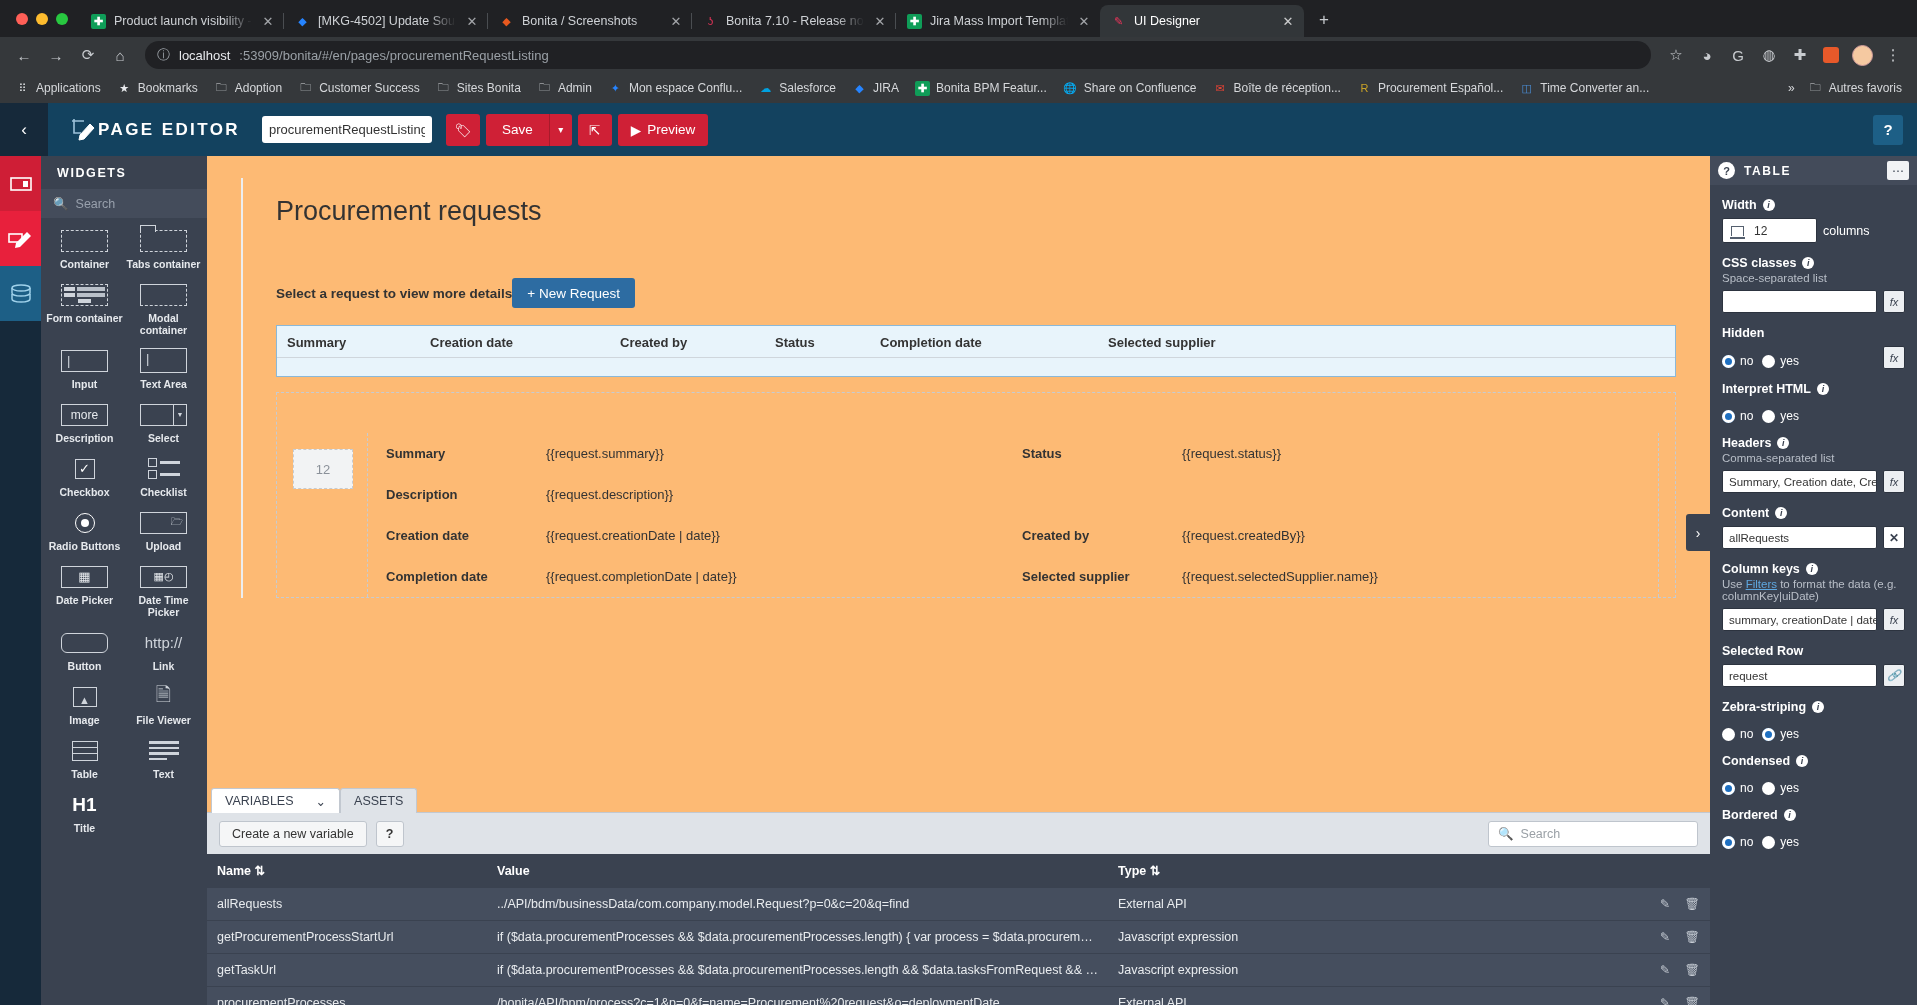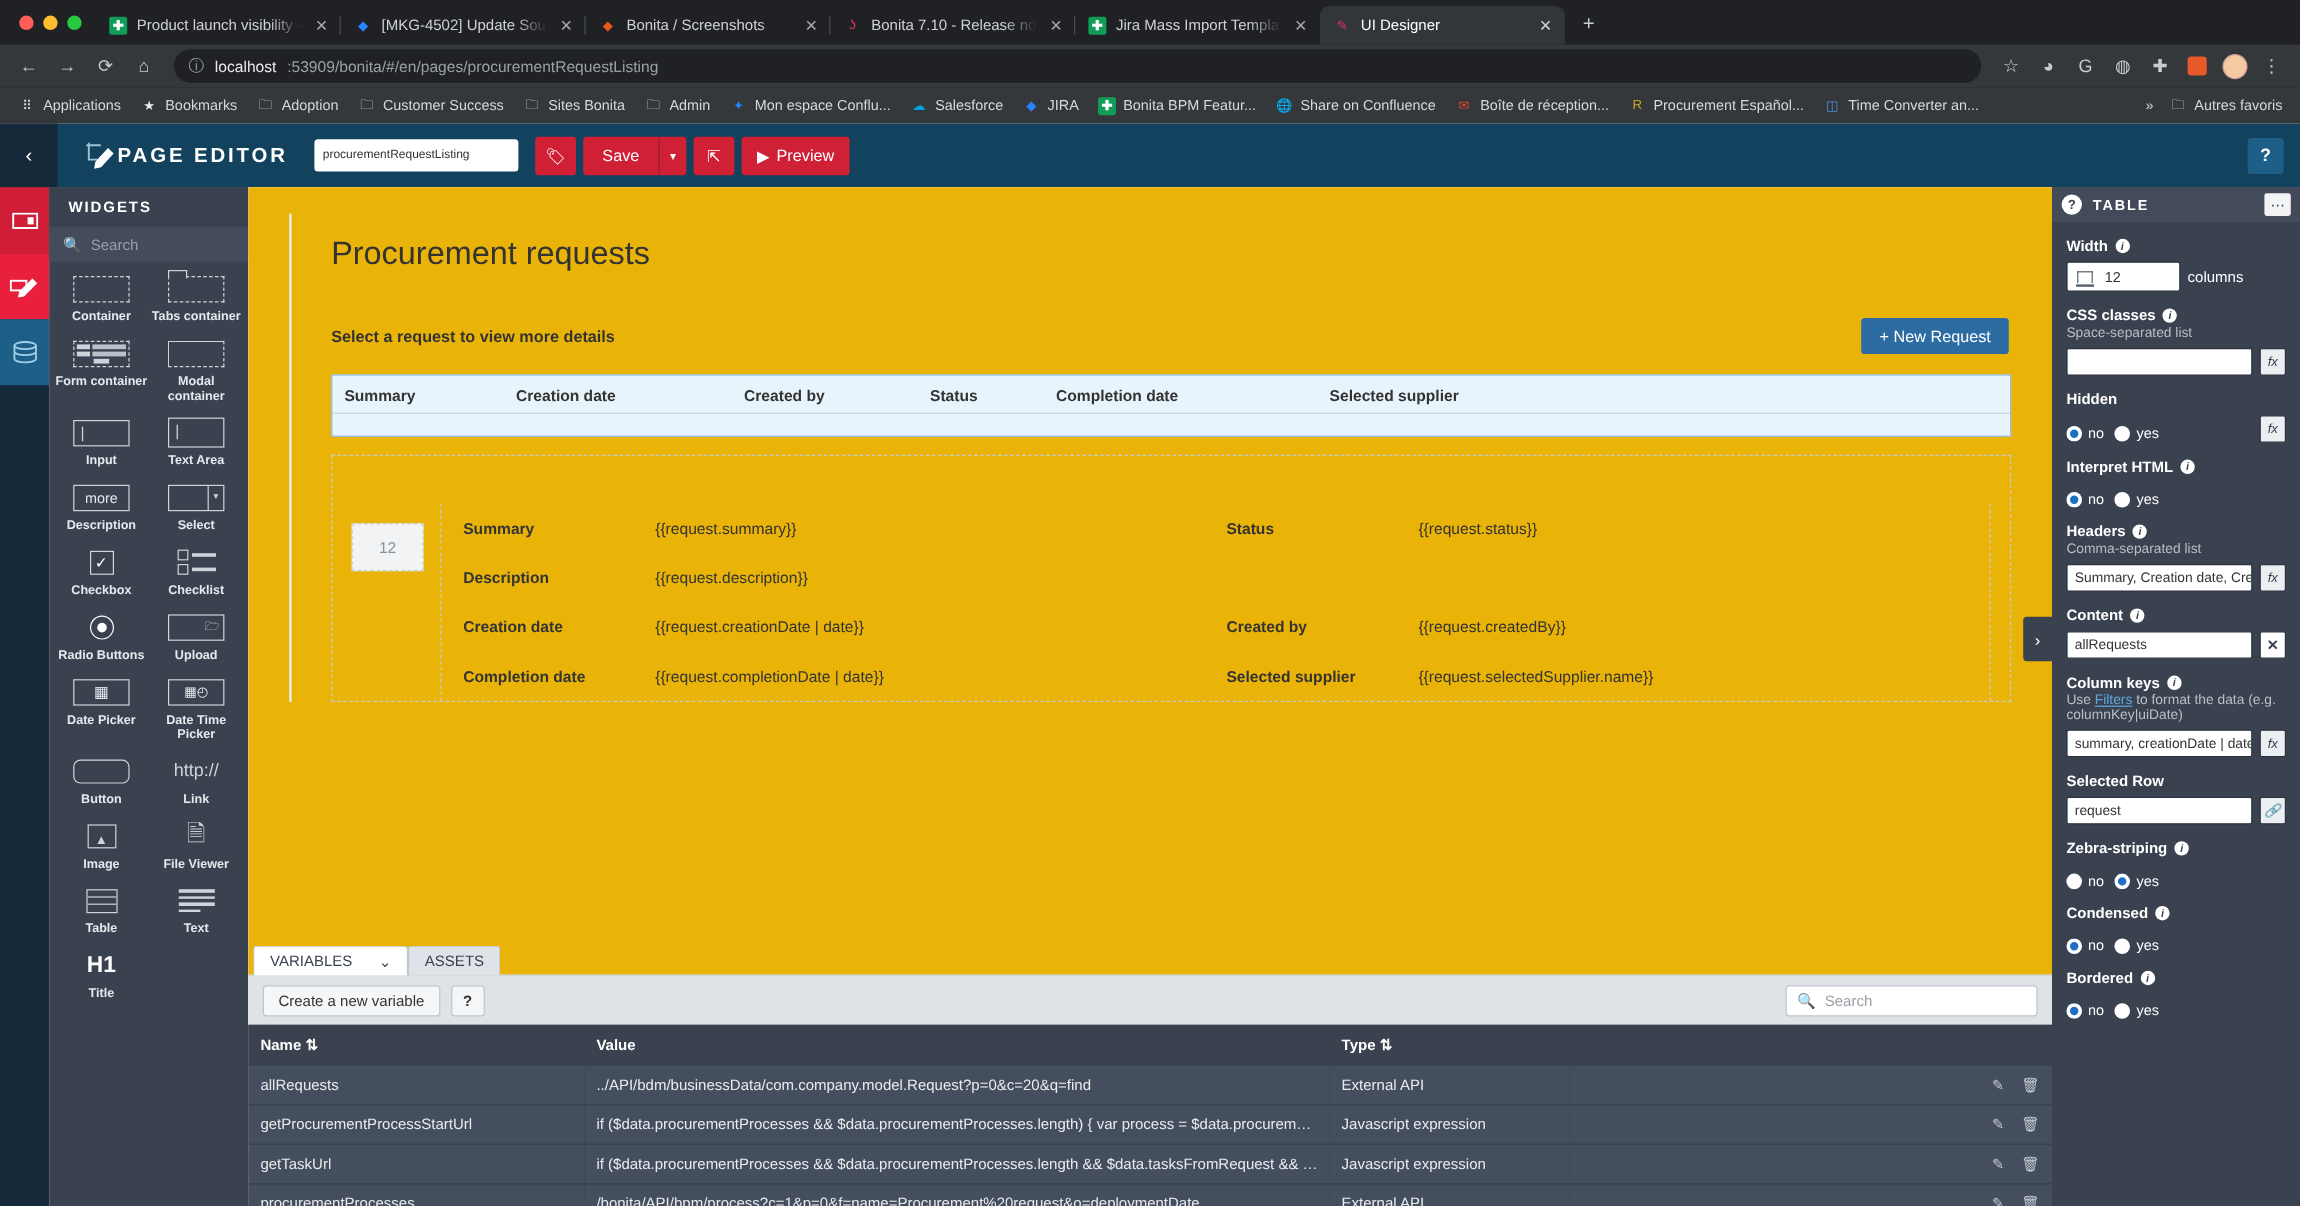--- a/index.html
+++ b/index.html
@@ -67,21 +67,21 @@
   
   #app { width:1917px; height:916px; display:flex; flex-direction:column; background:#fff; }
 
   .appheader { height:53px; background:#13425f; display:flex; align-items:center; }
   .collapse-btn { width:48px;height:53px;background:#16293a;display:flex;align-items:center;justify-content:center;color:#fff;font-size:17px;}
   .pe-logo { display:flex;align-items:center;gap:0;padding-left:20px; }
   .pe-pen { width:30px;height:30px;position:relative; }
   .pe-title { color:#fff; font-size:17px; letter-spacing:2.4px; font-weight:bold; }
   .pgname {
     margin-left:22px; width:170px; height:27px; background:#fff; border:none; border-radius:3px;
-    padding:0 7px; font-size:10px; color:#333; font-family:"Liberation Sans",sans-serif;
+    padding:0 7px; font-size:13px; color:#333; font-family:"Liberation Sans",sans-serif;
   }
   .hbtns { display:flex; align-items:center; gap:6px; margin-left:14px; }
   .rbtn { background:#cf2036; color:#fff; height:32px; border:none; border-radius:3px; display:flex;align-items:center;justify-content:center;
           padding:0 13px; font-size:13.5px; font-family:"Liberation Sans",sans-serif; gap:6px;}
   .rbtn.sq { width:34px;padding:0; }
   .rbtn.caret { width:23px;padding:0;font-size:10px; border-left:1px solid #a81a2b;border-radius:0 3px 3px 0;}
   .rbtn.save { border-radius:3px 0 0 3px; padding:0 16px; }
   .helpbtn { margin-left:auto; margin-right:14px; width:30px;height:30px;border-radius:3px;background:#1d5f86;color:#fff;
              display:flex;align-items:center;justify-content:center;font-size:15px;font-weight:bold;}
 
@@ -100,24 +100,24 @@
   .wsearch { height:29px; background:#444c5b; display:flex;align-items:center;gap:7px;padding:0 12px;color:#98a0ac;font-size:12.5px; border-top:1px solid #4c5costs;}
   .wgrid { flex:1; display:flex;flex-wrap:wrap; padding:9px 4px 0 4px; align-content:flex-start; overflow:hidden;}
   .wcell { width:50%; display:flex;flex-direction:column;align-items:center; margin-bottom:11px; }
   .wicon { height:27px; display:flex;align-items:center;justify-content:center; margin-bottom:4px; }
   .wlabel { color:#e6e9ed; font-size:10.5px; text-align:center; font-weight:bold; }
   .dbox { width:47px;height:22px;border:1.5px dashed #cfd4db; }
   .sbox { width:47px;height:22px;border:1.5px solid #cfd4db; }
 
   
   .canvas-wrap { flex:1; background:#fff; display:flex; flex-direction:column; min-width:0; position:relative; }
-  .canvas { flex:1; background:#eab308; overflow:hidden; position:relative; padding:22px 34px 0 34px;}
+  .canvas { flex:1; background:#fdba74; overflow:hidden; position:relative; padding:22px 34px 0 34px;}
   .page-inner { border-left:2px solid #eceef0; padding:0 0 0 33px; }
   .page-h1 { font-size:27px; color:#333; font-weight:normal; padding-top:18px;}
-  .sub-row { display:flex; align-items:center; justify-content:space-between; margin-top:38px; padding-right:2px;}
+  .sub-row { display:flex; align-items:center; margin-top:51px; padding-right:2px;}
   .sub-text { font-size:13.5px; color:#333; font-weight:bold;}
   .newreq { background:#2d6ca2; color:#fff; border:none; border-radius:3px; height:30px; padding:0 15px; font-size:13.5px;font-family:"Liberation Sans",sans-serif;}
   .tablebox { margin-top:17px; border:1px solid #8ab8d8; background:#e8f4fb; height:52px; position:relative;}
   .tablebox .thead { display:flex; padding:9px 10px 0 10px; }
   .tablebox .th { font-size:13px;color:#333;font-weight:bold;}
   .tablebox .hr { position:absolute; left:0;right:0;bottom:18px; height:1px; background:#cfd6dc;}
 
   .detail-outer { margin-top:15px; border:1.5px dashed #c6cbd1; padding:26px 0 0 0; }
   .detail-h2 { font-size:18px;color:#333;padding:14px 0 0 20px;font-weight:normal;}
   .detail-body { display:flex; padding:14px 16px 0 16px; gap:14px;}

